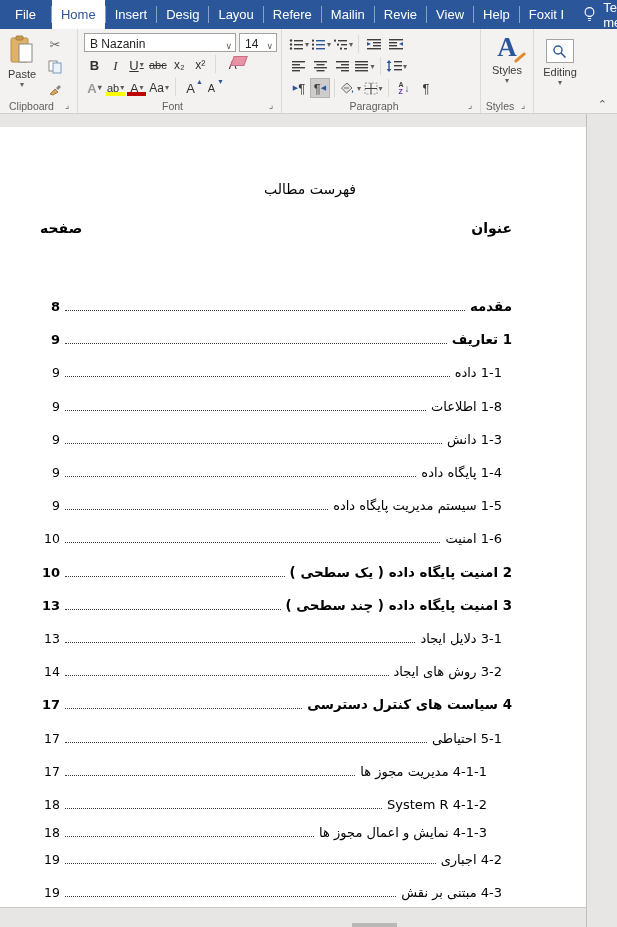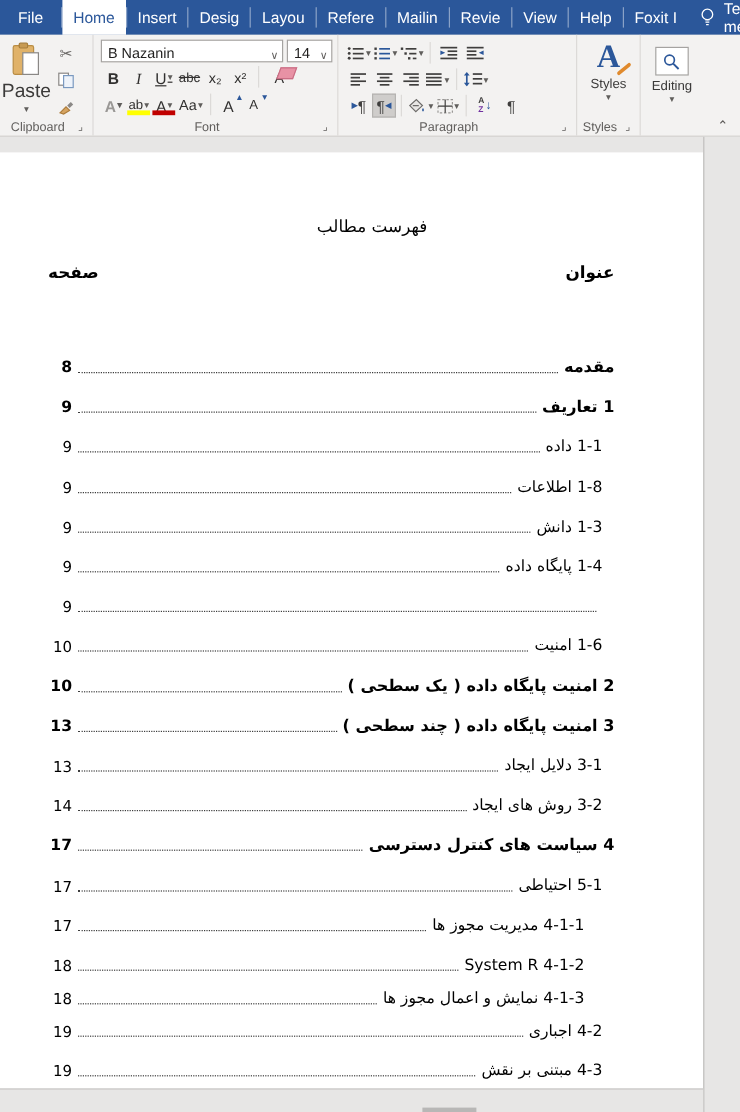--- a/index.html
+++ b/index.html
@@ -24,21 +24,21 @@
   .rgroup{position:relative;border-right:1px solid #dcdad8;height:100%;box-sizing:border-box;}
   .glabel{position:absolute;bottom:1px;left:0;right:14px;text-align:center;
           color:#605e5c;font-size:10.5px;}
   .launcher{position:absolute;right:3px;bottom:3px;width:9px;height:9px;color:#605e5c;
             font-size:9px;line-height:9px;}
   .collapse{position:absolute;right:10px;bottom:2px;color:#605e5c;font-size:11px;}
 
   
   .g-clip{width:78px;display:flex;padding-top:4px;}
   .paste{width:44px;display:flex;flex-direction:column;align-items:center;padding-top:2px;}
-  .paste .plabel{margin-top:3px;font-size:16px;color:#3b3a39;}
+  .paste .plabel{margin-top:3px;font-size:11px;color:#3b3a39;}
   .clipsvg{width:26px;height:30px;}
   .clipcol{display:flex;flex-direction:column;gap:3px;padding-top:2px;}
   .smbtn{width:22px;height:19px;display:flex;align-items:center;justify-content:center;}
 
   
   .g-font{width:204px;padding:4px 4px 0 6px;box-sizing:border-box;}
   .combo{display:inline-flex;align-items:flex-end;justify-content:space-between;
          background:#fff;border:1px solid #a5a3a1;height:19px;box-sizing:border-box;
          font-size:12px;padding:0 3px 0 5px;color:#201f1e;}
   .combo .chev{color:#605e5c;font-size:9px;margin-left:3px;}
@@ -483,20 +483,21 @@
             <span class="t">1-3 دانش</span>
             <span class="leader"></span>
             <span class="p">9</span>
           </div>
           <div class="toc-row lvl1">
             <span class="t">1-4 پایگاه داده</span>
             <span class="leader"></span>
             <span class="p">9</span>
           </div>
           <div class="toc-row lvl1">
+            <span class="t">1-5 سیستم مدیریت پایگاه داده</span>
             <span class="leader"></span>
             <span class="p">9</span>
           </div>
           <div class="toc-row lvl1">
             <span class="t">1-6 امنیت</span>
             <span class="leader"></span>
             <span class="p">10</span>
           </div>
           <div class="toc-row lvl0 bold">
             <span class="t">2 امنیت پایگاه داده ( یک سطحی )</span>

